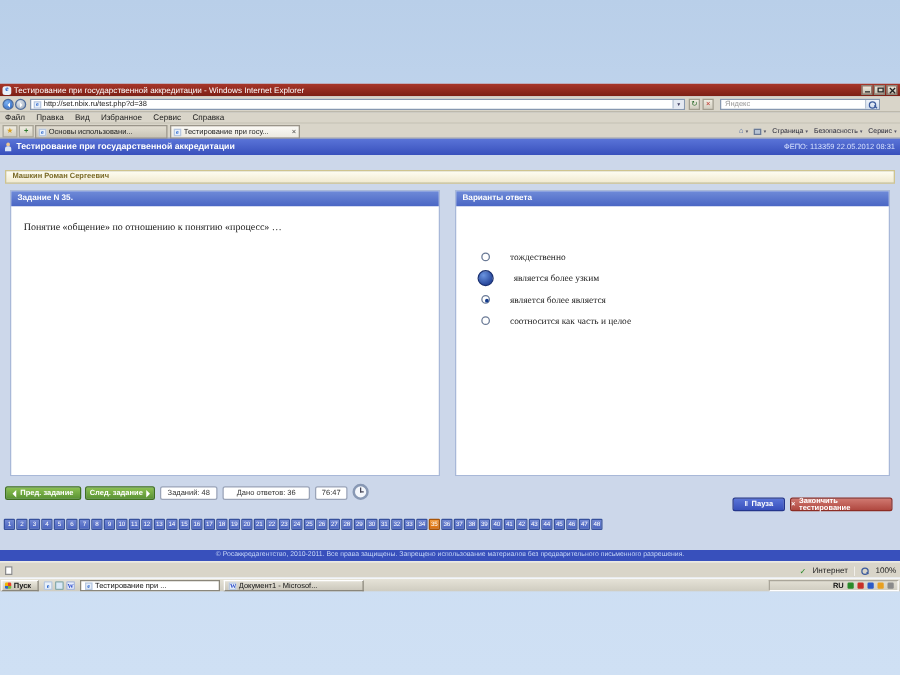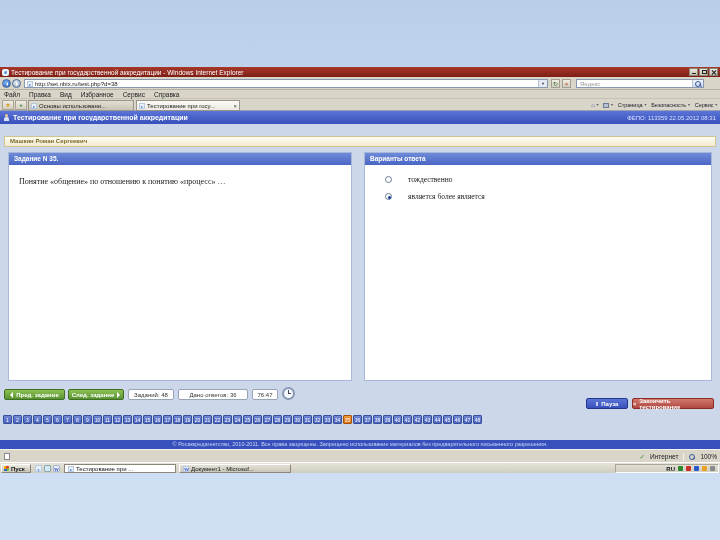--- a/index.html
+++ b/index.html
@@ -88,21 +88,21 @@
   .namebar { position:absolute; left:4px; top:69px; width:712px; height:11px;
              background:linear-gradient(#fefdf2,#f1ead0); border:1px solid #cfc48e;
              font-size:6px; font-weight:bold; color:#7a6a28; line-height:9px; padding-left:5px; }
 
   .panel { position:absolute; top:85px; height:229px; background:#fff; border:1px solid #a8b8d8; }
   .panel.leftp { left:8px; width:344px; }
   .panel.rightp { left:364px; width:348px; }
   .phead { height:12px; background:linear-gradient(180deg,#6e8ad8,#4a66c4); color:#fff;
            font-size:6.5px; font-weight:bold; line-height:12px; padding-left:5px; }
   .qtext { padding:12px 10px; font-family:"Liberation Serif",serif; font-size:8px; color:#1a1a1a; }
-  .answers { padding-top:6px; }
+  .answers { padding-top:32px; }
   .answer-row { display:flex; align-items:center; min-height:17px; padding-left:20px; gap:16px; }
   .radio { width:7px; height:7px; border:1px solid #6a7a96; border-radius:50%; background:#fff;
            position:relative; flex:none; }
   .st-selected .radio::after { content:""; position:absolute; left:1.5px; top:1.5px; width:3px; height:3px;
                                background:#123a8c; border-radius:50%; }
   .st-cursor .radio { width:13px; height:13px; margin-left:-3px; border:1px solid #1a3070;
                       background:radial-gradient(circle at 35% 30%,#6a94e0,#2a4a9e 70%); }
   .alabel { font-family:"Liberation Serif",serif; font-size:7.5px; color:#1a1a1a; }
 
   .gbtn { position:absolute; top:322px; height:11px; background:linear-gradient(#8cc152,#5a9334);
@@ -276,23 +276,31 @@
       <div class="qtext">Понятие «общение» по отношению к понятию «процесс» …</div>
     </div>
 
     <div class="panel rightp">
       <div class="phead">Варианты ответа</div>
       <div class="answers">
         <div class="answer-row st-normal">
           <span class="radio"></span>
           <span class="alabel">тождественно</span>
         </div>
+        <div class="answer-row st-cursor">
+          <span class="radio"></span>
+          <span class="alabel">является более узким</span>
+        </div>
         <div class="answer-row st-selected">
           <span class="radio"></span>
           <span class="alabel">является более является</span>
+        </div>
+        <div class="answer-row st-normal">
+          <span class="radio"></span>
+          <span class="alabel">соотносится как часть и целое</span>
         </div>
       </div>
     </div>
 
     <div class="gbtn prev">
       <span class="arr l"></span>
       <span>Пред. задание</span>
     </div>
     <div class="gbtn next">
       <span>След. задание</span>

